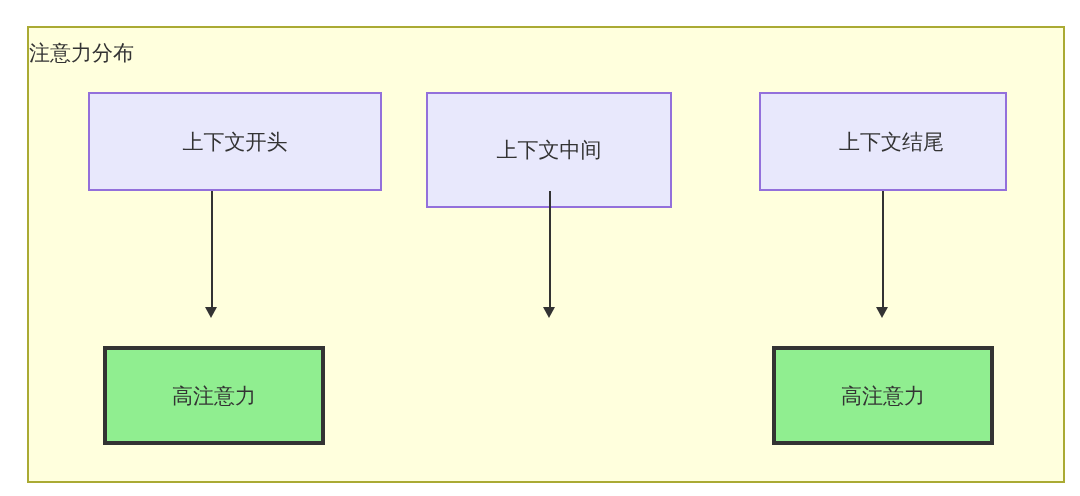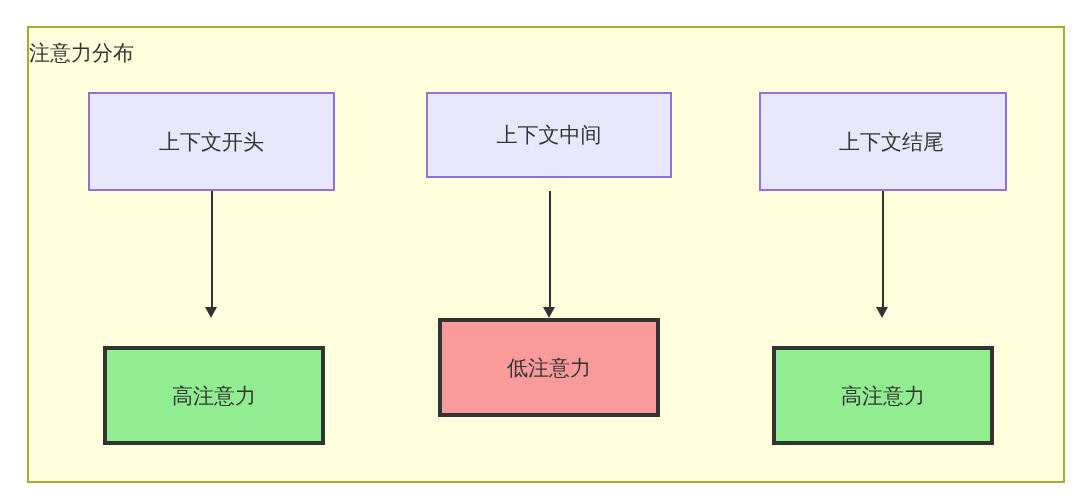--- a/index.html
+++ b/index.html
@@ -92,25 +92,25 @@
 </style>
 </head>
 <body>
 
 <div id="canvas">
 
   <div id="container">
     <div id="diagram-title">注意力分布</div>
   </div>
 
-  <div class="node source" style="left:88px; top:92px; width:247px; height:99px;">
+  <div class="node source" style="left:88px; top:92px; width:294px; height:99px;">
     <span>上下文开头</span>
   </div>
 
-  <div class="node source" style="left:426px; top:92px; width:246px; height:86px;">
+  <div class="node source" style="left:426px; top:92px; width:246px; height:116px;">
     <span>上下文中间</span>
   </div>
 
   <div class="node source" style="left:759px; top:92px; width:248px; height:99px;padding-left:17px;">
     <span>上下文结尾</span>
   </div>
 
   <div class="edge" style="left:205px; top:191px; height:127px;">
     <div class="shaft" style="height:116px;"></div>
     <div class="head"></div>
@@ -123,21 +123,18 @@
 
   <div class="edge" style="left:876px; top:191px; height:127px;">
     <div class="shaft" style="height:116px;"></div>
     <div class="head"></div>
   </div>
 
   <div class="node result high" style="left:103px; top:318px; width:222px; height:99px;">
     <span>高注意力</span>
   </div>
 
-  <div class="node result low" style="left:438px; top:318px; width:222px; height:99px;">
-    <span>低注意力</span>
-  </div>
 
   <div class="node result high" style="left:772px; top:318px; width:222px; height:99px;">
     <span>高注意力</span>
   </div>
 
 </div>
 
 </body></html>

